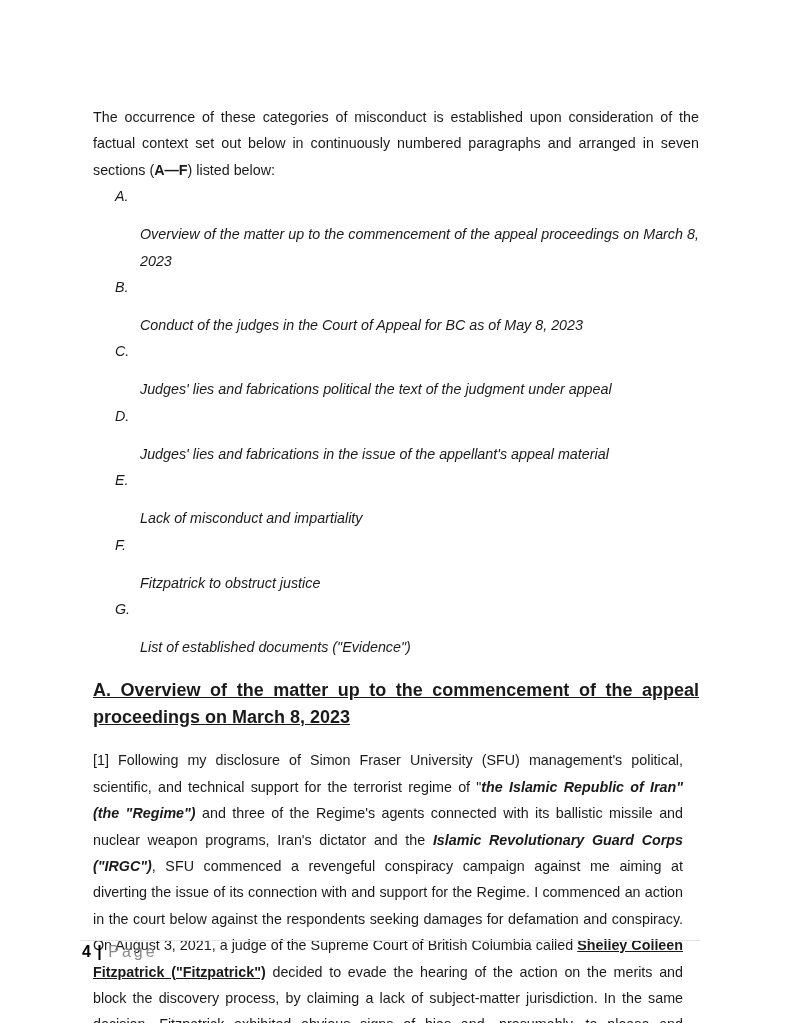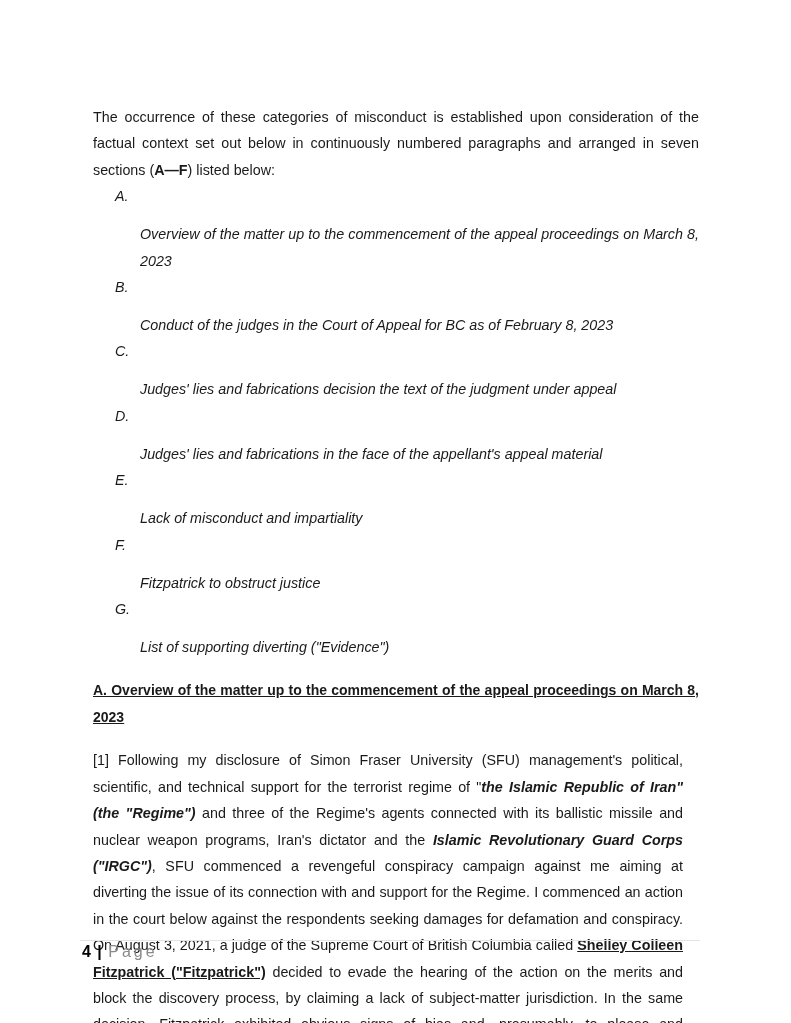--- a/index.html
+++ b/index.html
@@ -88,45 +88,45 @@
 
   <p class="para"><span>The occurrence of these categories of misconduct is established upon consideration of the factual context set out below in continuously numbered paragraphs and arranged in seven sections (</span><span class="b">A—F</span><span>) listed below:</span></p>
 
   <ol class="outline">
     <li>
       <span class="letter">A.</span>
       <span class="text">Overview of the matter up to the commencement of the appeal proceedings on March 8, 2023</span>
     </li>
     <li>
       <span class="letter">B.</span>
-      <span class="text">Conduct of the judges in the Court of Appeal for BC as of February 8, 2023</span>
+      <span class="text">Conduct of the judges in the Court of Appeal for BC as of May 8, 2023</span>
     </li>
     <li>
       <span class="letter">C.</span>
-      <span class="text">Judges' lies and fabrications decision the text of the judgment under appeal</span>
+      <span class="text">Judges' lies and fabrications political the text of the judgment under appeal</span>
     </li>
     <li>
       <span class="letter">D.</span>
-      <span class="text">Judges' lies and fabrications in the face of the appellant's appeal material</span>
+      <span class="text">Judges' lies and fabrications in the issue of the appellant's appeal material</span>
     </li>
     <li>
       <span class="letter">E.</span>
       <span class="text">Lack of misconduct and impartiality</span>
     </li>
     <li>
       <span class="letter">F.</span>
       <span class="text">Fitzpatrick to obstruct justice</span>
     </li>
     <li>
       <span class="letter">G.</span>
-      <span class="text">List of supporting diverting ("Evidence")</span>
+      <span class="text">List of established documents ("Evidence")</span>
     </li>
   </ol>
 
-  <h2 class="heading" style="font-size:14px; line-height:26.4px;">A. Overview of the matter up to the commencement of the appeal proceedings on March 8, 2023</h2>
+  <h2 class="heading" style="font-size:18px; line-height:26.4px;">A. Overview of the matter up to the commencement of the appeal proceedings on March 8, 2023</h2>
 
   <p class="body-para"><span>[1] Following my disclosure of Simon Fraser University (SFU) management's political, scientific, and technical support for the terrorist regime of "</span><span class="bi">the Islamic Republic of Iran" (the "Regime")</span><span> and three of the Regime's agents connected with its ballistic missile and nuclear weapon programs, Iran's dictator and the </span><span class="bi">Islamic Revolutionary Guard Corps ("IRGC")</span><span>, SFU commenced a revengeful conspiracy campaign against me aiming at diverting the issue of its connection with and support for the Regime. I commenced an action in the court below against the respondents seeking damages for defamation and conspiracy. On August 3, 2021, a judge of the Supreme Court of British Columbia called </span><span class="bu">Shelley Colleen Fitzpatrick ("Fitzpatrick")</span><span> decided to evade the hearing of the action on the merits and block the discovery process, by claiming a lack of subject-matter jurisdiction. In the same decision, Fitzpatrick exhibited obvious signs of bias and—presumably, to please and entertain the wealthy and politically powerful SFU administration and their governmental supporters by her written judgment— inhumanly and pathetically expressed her disbelief in the allegations raised, mocked the pleadings, and verbally attacked me for daring to raise allegations against her favourite SFU administration in its connections with a terrorist regime.</span></p>
 
 </div>
 
 <div class="footer-rule"></div>
 <div class="footer">
   <span class="num">4</span>
   <span class="sep">|</span>
   <span class="word">Page</span>

